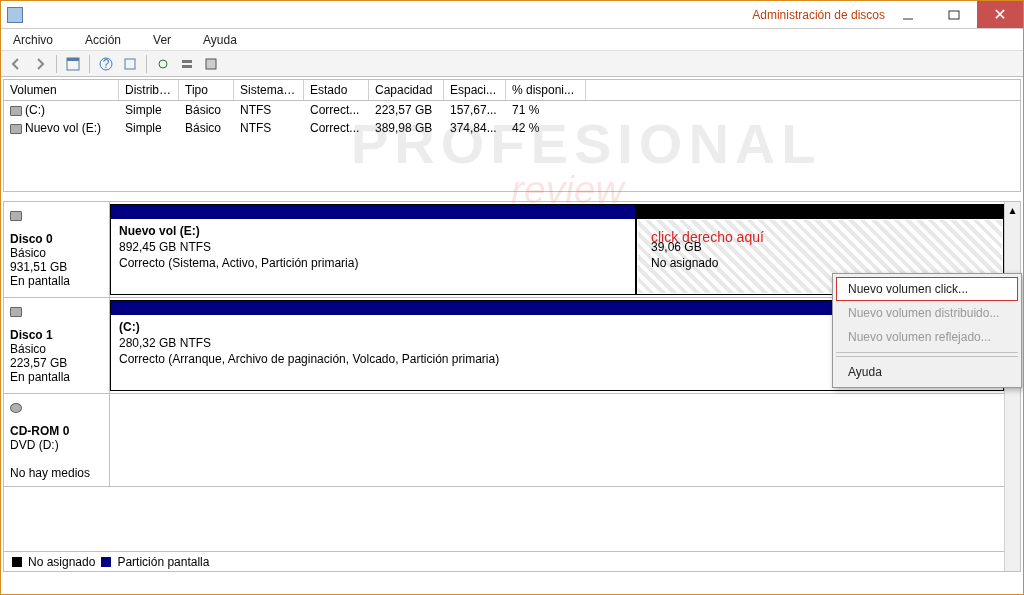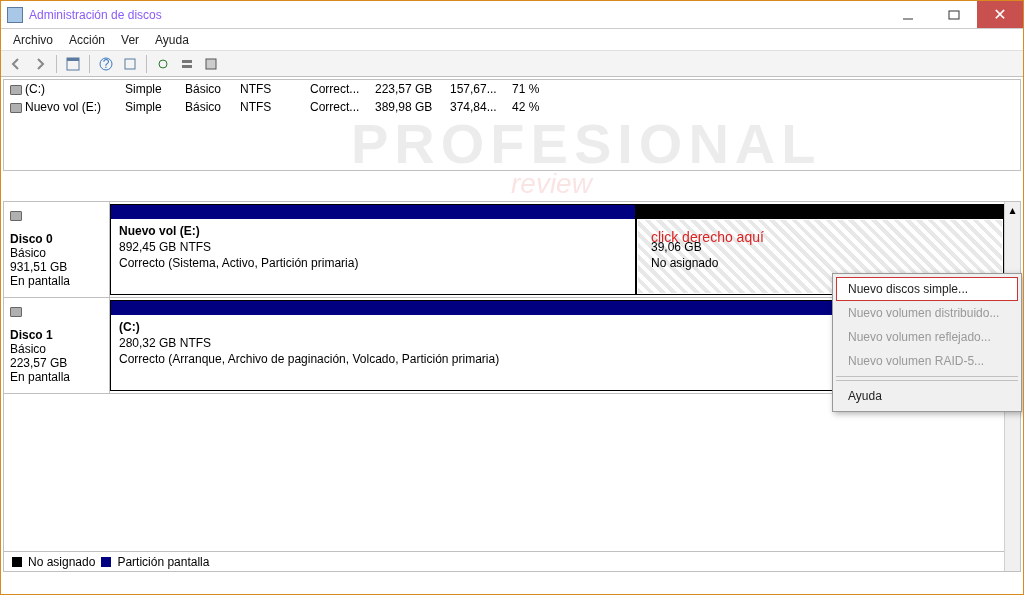--- a/index.html
+++ b/index.html
@@ -1,45 +1,45 @@
 <!DOCTYPE html>
 <html><head>
 <meta charset="utf-8">
 <style>
   *{box-sizing:border-box;margin:0;padding:0;font-family:"Segoe UI",Tahoma,sans-serif;font-size:12px;}
   body{background:#fff;width:1024px;height:595px;overflow:hidden;position:relative;border:1px solid #d88a1e;}
   
   .titlebar{height:28px;background:#fff;display:flex;align-items:center;border-bottom:1px solid #ccc;}
   .titlebar .icon{width:16px;height:16px;margin:0 6px;background:#a9c8e8;border:1px solid #5a7aa0;}
-  .titlebar .title{flex:1;text-align:left;color:#8b5cf6;}
+  .titlebar .title{flex:1;text-align:right;color:#c2410c;}
   .winbtns{display:flex;height:100%;}
   .winbtn{width:46px;display:flex;align-items:center;justify-content:center;}
   .winbtn.close{background:#c8504f;color:#fff;font-size:16px;line-height:1;}
   .winbtn svg{width:12px;height:12px;}
   .winbtn.min svg,.winbtn.max svg{stroke:#333;fill:none;stroke-width:1;}
   
-  .menubar{height:22px;display:flex;align-items:center;padding:0 6px;gap:4px;border-bottom:1px solid #e0e0e0;}
+  .menubar{height:22px;display:flex;align-items:center;padding:0 6px;gap:20px;border-bottom:1px solid #e0e0e0;}
   .menubar span{padding:2px 6px;color:#222;}
   
   .toolbar{height:26px;display:flex;align-items:center;padding:0 4px;gap:2px;border-bottom:1px solid #c0c0c0;background:#f4f4f4;}
   .tbtn{width:22px;height:22px;border:1px solid transparent;display:flex;align-items:center;justify-content:center;border-radius:2px;}
   .tsep{width:1px;height:18px;background:#c0c0c0;margin:0 3px;}
   
   .vtable{border:1px solid #c0c0c0;margin:2px;}
   .vhdr{display:flex;background:#fff;border-bottom:1px solid #c0c0c0;}
   .vhdr div{padding:3px 6px;border-right:1px solid #d0d0d0;white-space:nowrap;overflow:hidden;text-overflow:ellipsis;}
   .vbody{height:90px;background:#fff;position:relative;}
   .vrow{display:flex;}
   .vrow div{padding:2px 6px;white-space:nowrap;overflow:hidden;}
   .c0{width:115px;}.c1{width:60px;}.c2{width:55px;}.c3{width:70px;}.c4{width:65px;}.c5{width:75px;}.c6{width:62px;}.c7{width:80px;}
   .diskicon{display:inline-block;width:12px;height:10px;background:#b0b0b0;border:1px solid #666;border-radius:1px;margin-right:3px;vertical-align:middle;}
   
   .watermark{position:absolute;top:110px;left:350px;pointer-events:none;opacity:.13;}
   .watermark .l1{font-size:56px;color:#777;letter-spacing:6px;font-weight:700;}
-  .watermark .l2{font-size:28px;color:#d33;font-style:italic;margin-left:160px;margin-top:-8px;}
+  .watermark .l2{font-size:39px;color:#d33;font-style:italic;margin-left:160px;margin-top:-8px;}
   
   .gpanel{position:absolute;top:200px;left:2px;right:2px;bottom:22px;border:1px solid #c0c0c0;overflow:hidden;display:flex;flex-direction:column;}
   .grows{flex:1;overflow:hidden;}
   .diskrow{display:flex;border-bottom:1px solid #c0c0c0;min-height:96px;}
   .diskside{width:106px;border-right:1px solid #c0c0c0;padding:6px;background:#fff;}
   .diskside b{display:block;margin-top:10px;}
   .diskbody{flex:1;position:relative;padding:2px;}
   .part{position:absolute;top:2px;bottom:2px;border:1px solid #000;background:#fff;}
   .part .stripe{height:14px;background:#000080;}
   .part .stripe.black{background:#000;}
@@ -133,20 +133,30 @@
       </svg>
     </div>
   <div class="tbtn enabled">
       <svg width="14" height="14" viewBox="0 0 14 14">
         <rect x="2" y="2" width="10" height="10" fill="#ccc" stroke="#555"></rect>
       </svg>
     </div>
 </div>
 
 <div class="vtable">
+  <div class="vhdr">
+    <div class="c0">Volumen</div>
+    <div class="c1">Distribu...</div>
+    <div class="c2">Tipo</div>
+    <div class="c3">Sistema d...</div>
+    <div class="c4">Estado</div>
+    <div class="c5">Capacidad</div>
+    <div class="c6">Espaci...</div>
+    <div class="c7">% disponi...</div>
+  </div>
   <div class="vbody">
     <div class="vrow">
       <div class="c0"><span class="diskicon"></span><span>(C:)</span></div>
       <div class="c1">Simple</div>
       <div class="c2">Básico</div>
       <div class="c3">NTFS</div>
       <div class="c4">Correct...</div>
       <div class="c5">223,57 GB</div>
       <div class="c6">157,67...</div>
       <div class="c7">71 %</div>
@@ -214,35 +224,44 @@
           <div class="stripe"></div>
           <div class="pinfo">
             <b> (C:)</b><br>
             <span>280,32 GB NTFS</span><br>
             <span>Correcto (Arranque, Archivo de paginación, Volcado, Partición primaria)</span>
           </div>
         </div>
       </div>
     </div>
 
+    <div class="diskrow" style="min-height:80px;">
+      <div class="diskside">
+        <span class="diskicon" style="border-radius:50%;"></span>
+        <b>CD-ROM 0</b>
+        <div>DVD (D:)</div>
+        <div style="height:14px"></div>
+        <div>No hay medios</div>
+      </div>
+      <div class="diskbody"></div>
+    </div>
   </div>
   <div class="scrollbar">
     <div class="sbup">▴</div>
   </div>
   <div class="legend">
     <span class="sw black"></span>
     <span>No asignado</span>
     <span class="sw blue"></span>
     <span>Partición pantalla</span>
   </div>
 </div>
 
 <div class="annot" style="top:228px;">click derecho aquí</div>
 
 <div class="ctxmenu">
-  <div class="mi selected">Nuevo discos simple...</div>
+  <div class="mi selected">Nuevo volumen click...</div>
   <div class="mi disabled">Nuevo volumen distribuido...</div>
   <div class="mi disabled">Nuevo volumen reflejado...</div>
-  <div class="mi disabled">Nuevo volumen RAID-5...</div>
   <hr>
   <hr>
   <div class="mi">Ayuda</div>
 </div>
 
 </body></html>

